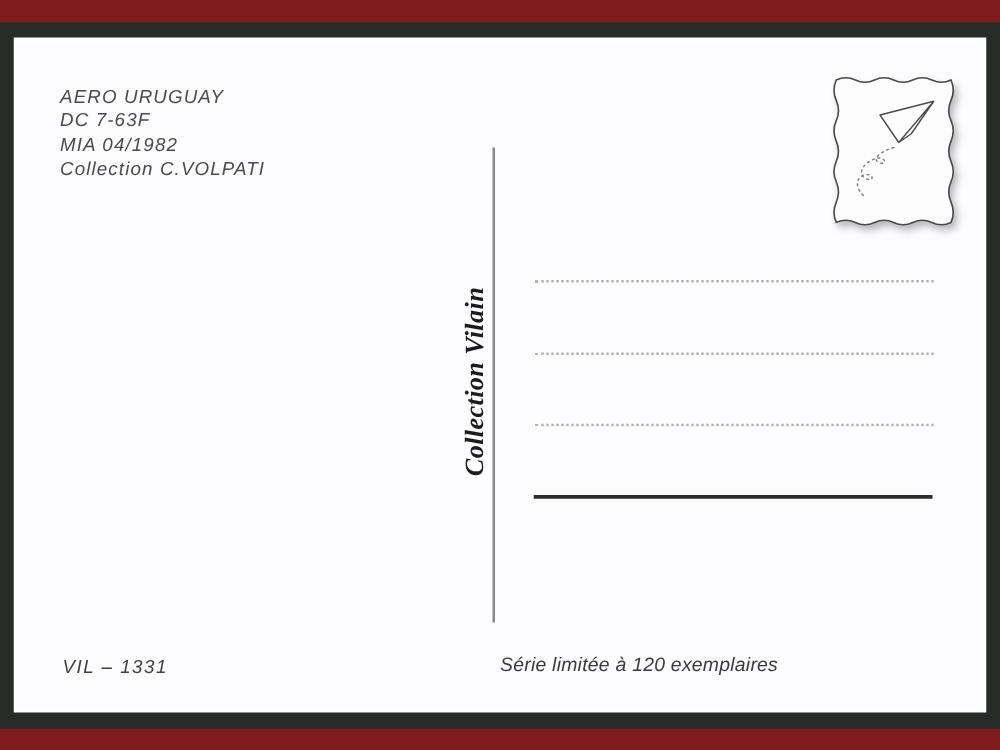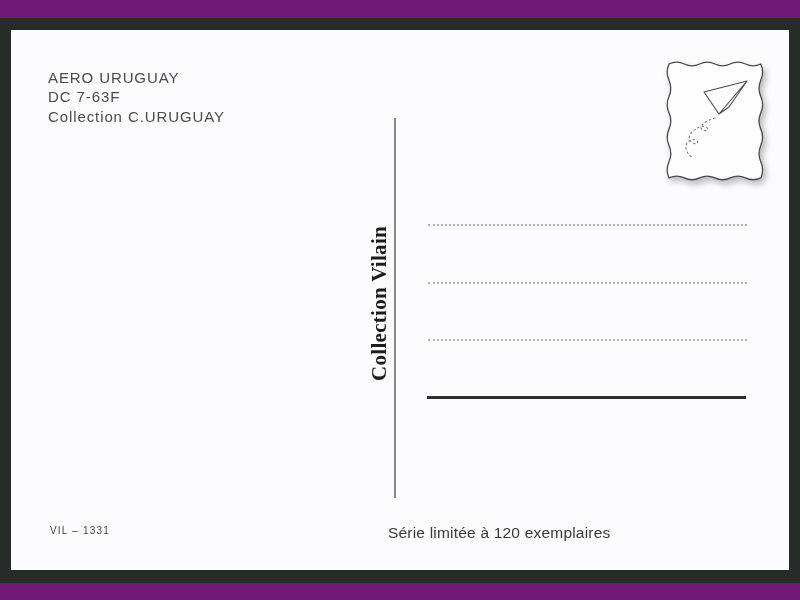--- a/index.html
+++ b/index.html
@@ -1,18 +1,18 @@
 <!DOCTYPE html>
 <html><head>
 <meta charset="utf-8">
 <style>
   html,body { margin:0; padding:0; background:#ffffff; }
   .canvas {
     position:relative; width:800px; height:600px; overflow:hidden;
-    background:#701a75; font-family:"Liberation Sans", sans-serif;
+    background:#7f1d1d; font-family:"Liberation Sans", sans-serif;font-style:italic;
   }
   .frame {
     position:absolute; left:0; top:18px; width:800px; height:565px;
     background:#272c28;
   }
   .card {
     position:absolute; left:11px; top:12px; width:778px; height:540px;
     background:#fcfbfd;
   }
   .caption {
@@ -42,38 +42,39 @@
   }
   .d1 { top:194px; }
   .d2 { top:252px; }
   .d3 { top:309px; }
   .solid {
     position:absolute; left:416px; top:366px; width:319px; height:3px;
     background:#2e2c2d;
   }
   .catalog {
     position:absolute; left:39px; top:495px;
-    font-size:10px; letter-spacing:1.2px; color:#3f3f3f;
+    font-size:15px; letter-spacing:1.2px; color:#3f3f3f;
   }
   .edition {
-    position:absolute; left:377px; top:494px;
+    position:absolute; left:389px; top:494px;
     font-size:15.5px; letter-spacing:0.2px; color:#3a3a3a;
   }
 </style>
 </head>
 <body>
 
 <div class="canvas">
   <div class="frame">
     <div class="card">
 
       <div class="caption">
         <div>AERO URUGUAY</div>
         <div>DC 7-63F</div>
-        <div>Collection C.URUGUAY</div>
+        <div>MIA 04/1982</div>
+        <div>Collection C.VOLPATI</div>
       </div>
 
       <div class="stamp">
         <svg width="104" height="128" viewBox="0 0 104 128">
           <path d="M6,7
                    q7.65,-3.6 15.3,0 t15.3,0 t15.3,0 t15.3,0 t15.3,0 t15.3,0
                    q3.6,8.14 0,16.28 t0,16.28 t0,16.28 t0,16.28 t0,16.28 t0,16.28 t0,16.28
                    q-7.65,3.6 -15.3,0 t-15.3,0 t-15.3,0 t-15.3,0 t-15.3,0 t-15.3,0
                    q-3.6,-8.14 0,-16.28 t0,-16.28 t0,-16.28 t0,-16.28 t0,-16.28 t0,-16.28 t0,-16.28 Z" fill="#fefdfe" stroke="#4a4a4a" stroke-width="1.3"></path>
           <path d="M84,24 L41,35 L56,57 Z M84,24 L66,50 L56,57" fill="none" stroke="#4a4a4a" stroke-width="1.1" stroke-linejoin="round"></path>

